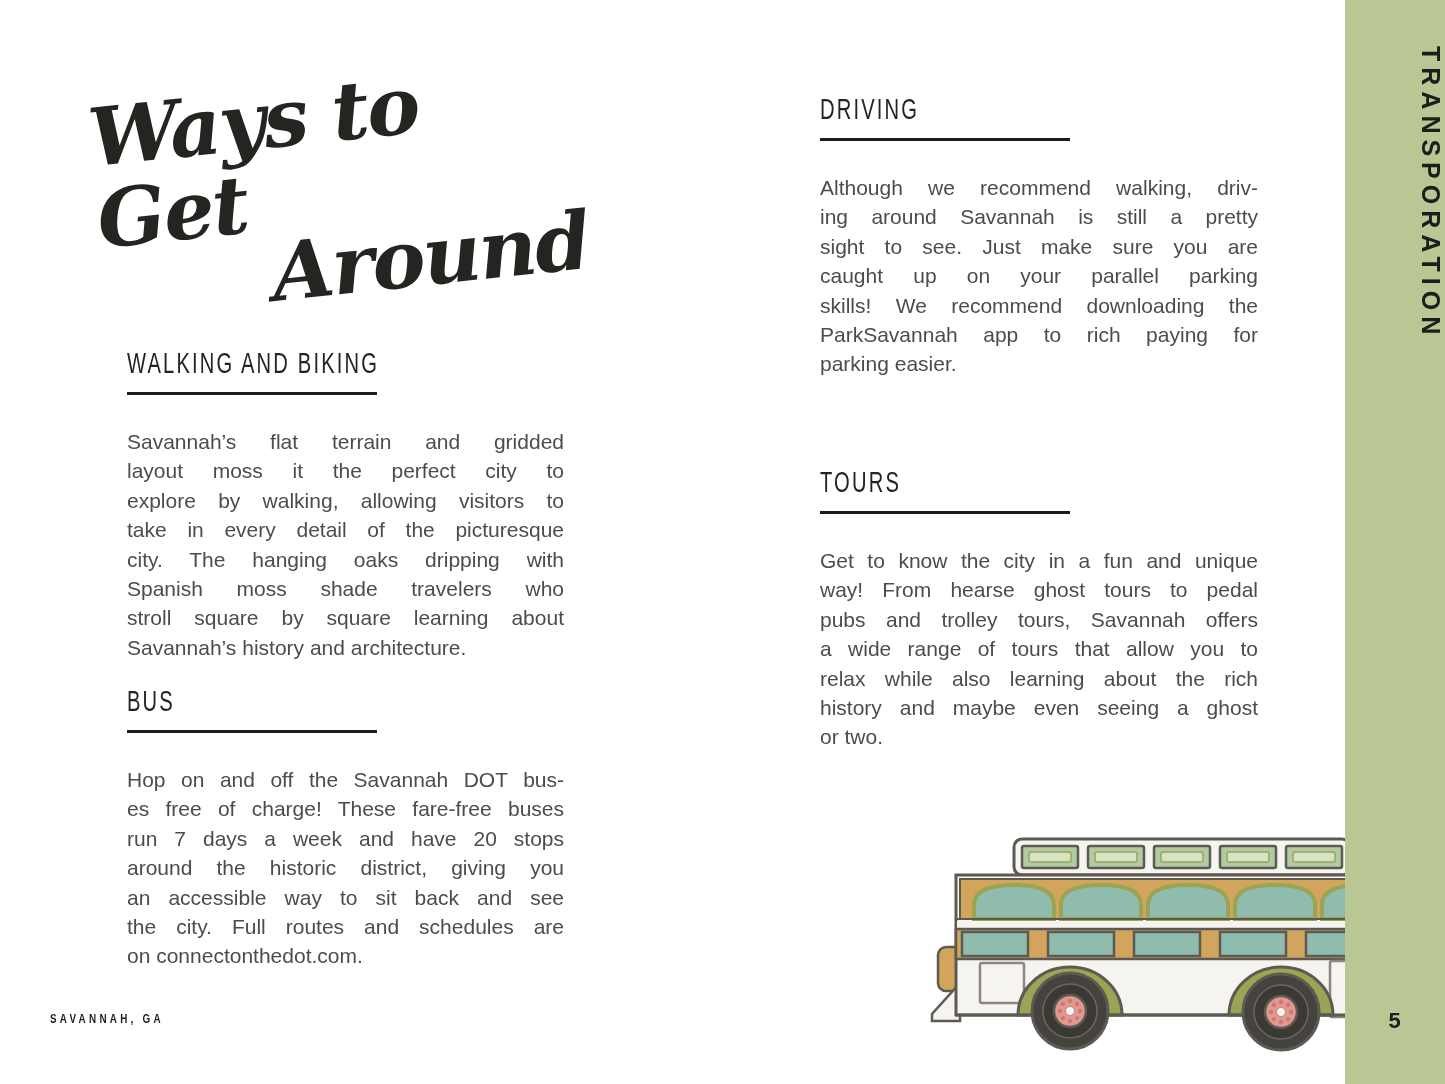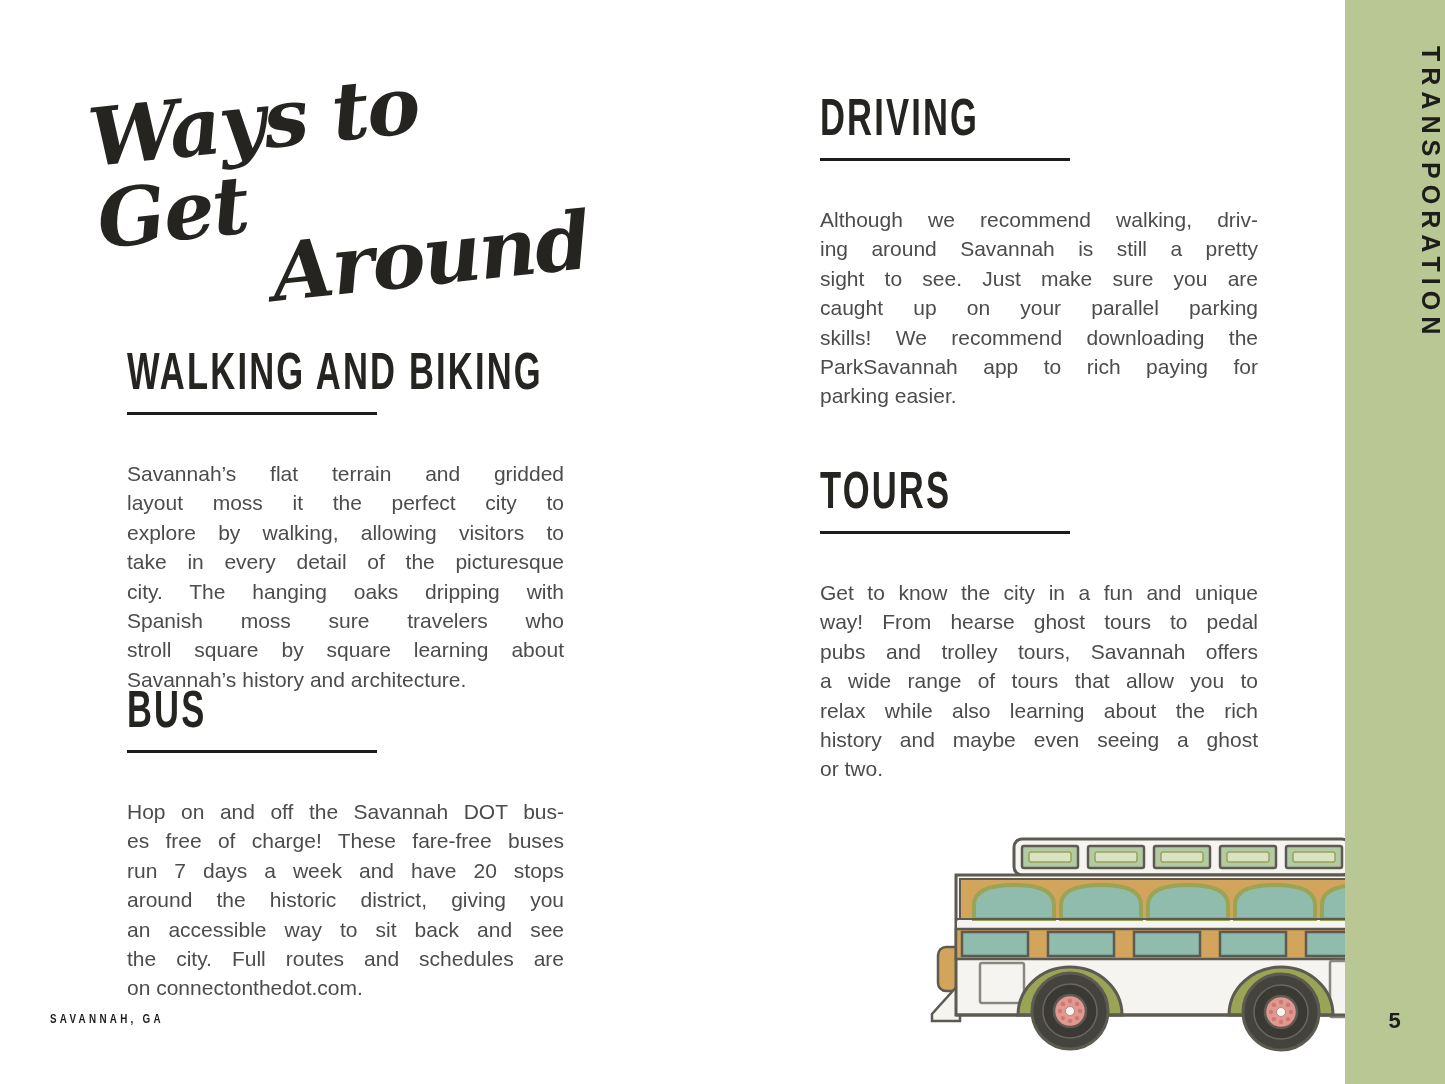--- a/index.html
+++ b/index.html
@@ -34,26 +34,26 @@
     color:#262421;line-height:1.02;
   }
   .title .t1{font-size:80px;letter-spacing:-2px}
   .title .t2{font-size:80px;letter-spacing:-2px;padding-left:168px;margin-top:-10px}
   
   .col{position:absolute}
   .col-left{left:127px;width:437px}
   .col-right{left:820px;width:438px}
   .section{position:absolute;left:0;width:100%}
   .sec-heading{
-    font-weight:bold;font-size:48px;color:var(--heading);line-height:1;
+    font-weight:normal;font-size:28px;color:var(--heading);line-height:1;
     white-space:nowrap;
   }
   .sec-heading .condense{display:inline-block;transform:scale(0.72,1.08);transform-origin:left bottom;letter-spacing:3px}
   .sec-rule{height:3px;background:var(--rule);width:250px;margin-top:14px}
-  .para{margin-top:44px;font-size:21px;line-height:29.4px;color:var(--body-text)}
+  .para{margin-top:32px;font-size:21px;line-height:29.4px;color:var(--body-text)}
   .para .line{text-align:justify;text-align-last:justify;white-space:normal}
   .para .line:last-child{text-align-last:left}
   
   .footer-left{
     position:absolute;left:50px;top:1012px;font-weight:bold;font-size:12px;
     color:#1d1d1b;white-space:nowrap;
   }
   .footer-left .condense{display:inline-block;transform:scale(0.82,1);transform-origin:left bottom;letter-spacing:4px}
   
   .bus-wrap{position:absolute;left:926px;top:821px;width:424px;height:236px;z-index:1}
@@ -74,21 +74,21 @@
   <div class="col col-left">
     <div class="section" style="top:350px">
       <div class="sec-heading"><span class="condense">WALKING AND BIKING</span></div>
       <div class="sec-rule"></div>
       <div class="para">
           <div class="line">Savannah’s flat terrain and gridded</div>
           <div class="line">layout moss it the perfect city to</div>
           <div class="line">explore by walking, allowing visitors to</div>
           <div class="line">take in every detail of the picturesque</div>
           <div class="line">city. The hanging oaks dripping with</div>
-          <div class="line">Spanish moss sure travelers who</div>
+          <div class="line">Spanish moss shade travelers who</div>
           <div class="line">stroll square by square learning about</div>
           <div class="line">Savannah’s history and architecture.</div>
         </div>
     </div>
     <div class="section" style="top:688px">
       <div class="sec-heading"><span class="condense">BUS</span></div>
       <div class="sec-rule"></div>
       <div class="para">
           <div class="line">Hop on and off the Savannah DOT bus-</div>
           <div class="line">es free of charge! These fare-free buses</div>

